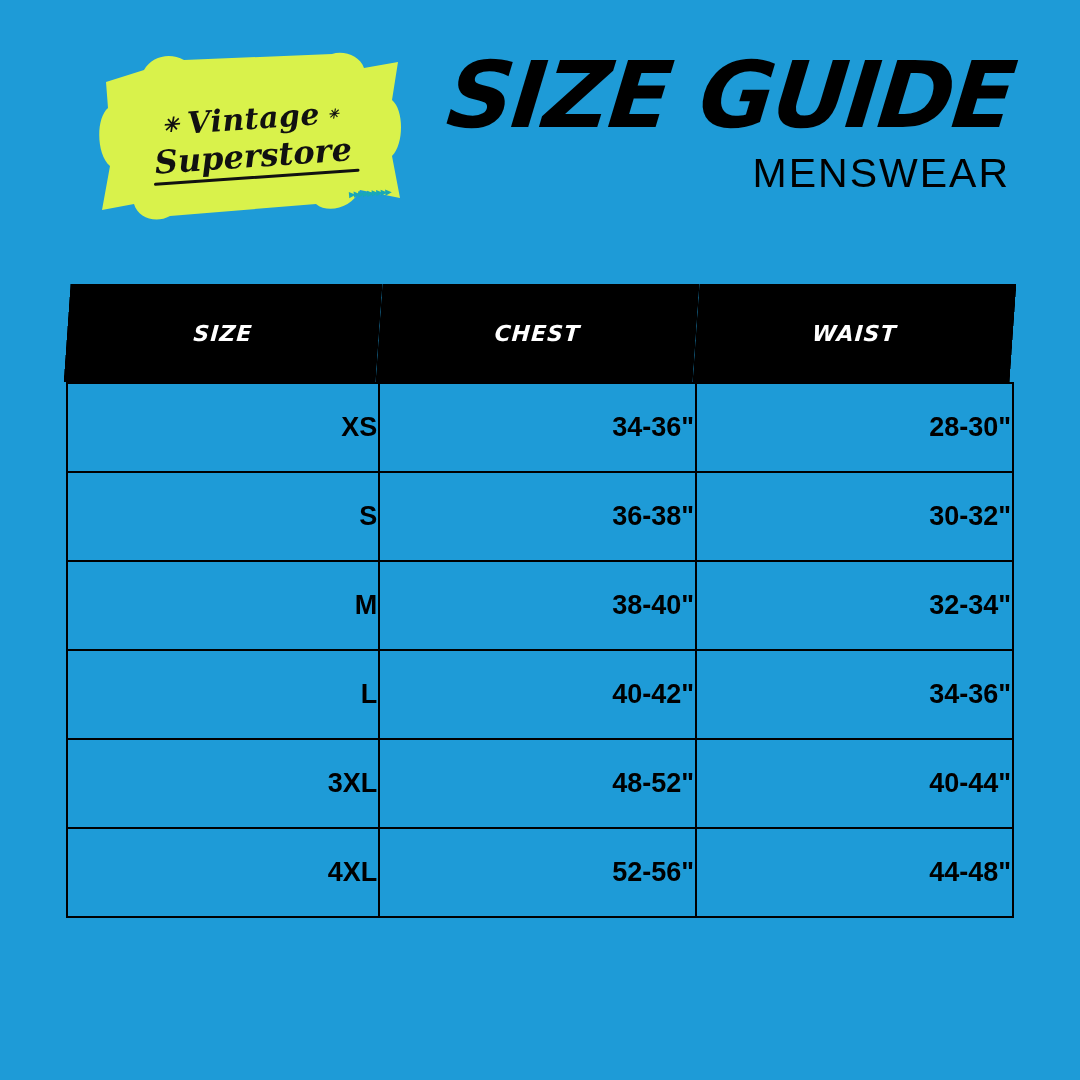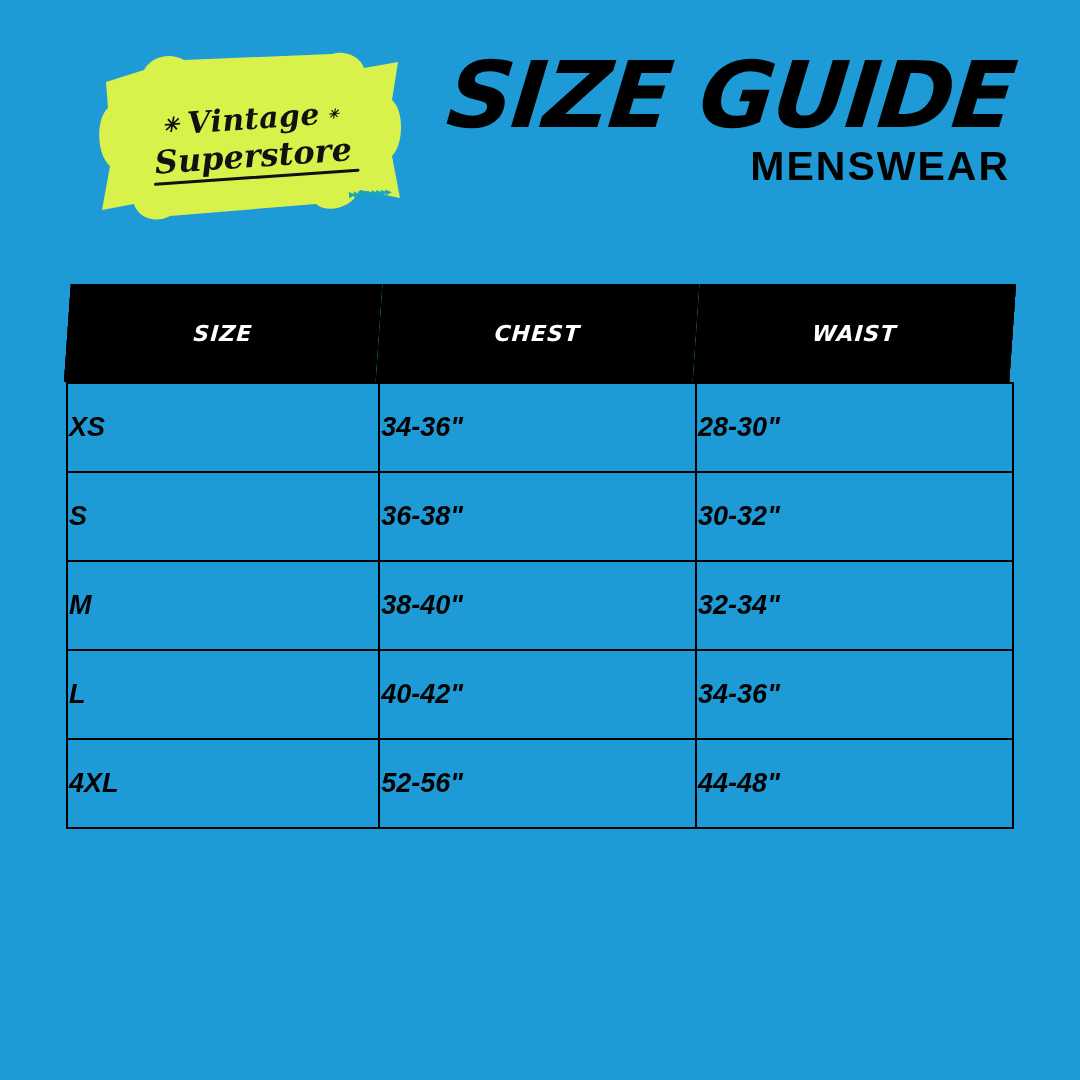--- a/index.html
+++ b/index.html
@@ -105,25 +105,25 @@
     font-style: italic;
     font-size: 92px;
     line-height: 0.95;
     color: #000000;
     letter-spacing: -2px;
     margin: 0;
     transform: skewX(-6deg);
   }
   .sub-title {
     font-family: "Liberation Sans", sans-serif;
-    font-weight: bold;
+    font-weight: normal;
     font-size: 41px;
     letter-spacing: 2px;
     color: #000000;
-    margin: 4px 4px 0 0;
+    margin: 11px 4px 0 0;
   }
 
   
   .size-table {
     position: absolute;
     left: 66px;
     top: 284px;
     width: 948px;
     border-collapse: collapse;
     table-layout: fixed;
@@ -137,27 +137,26 @@
     font-size: 22px;
     letter-spacing: 1px;
     height: 96px;
     text-align: center;
     border: none;
     transform: skewX(-4deg);
   }
   .size-table td {
     border: 2px solid #000000;
     height: 85px;
-    text-align: left;
+    text-align: right;
     font-family: "Liberation Sans", sans-serif;
     font-weight: bold;
     font-size: 27px;
     color: #000000;
     background: #1e9bd7;
-    font-style: italic;
   }
   .col-size { width: 33%; }
   .col-chest { width: 33.5%; }
   .col-waist { width: 33.5%; }
 </style>
 </head>
 <body>
 
 <div class="logo-badge">
   <svg class="logo-shape" viewBox="0 0 320 180" preserveAspectRatio="none">
@@ -213,18 +212,23 @@
       <td>M</td>
       <td>38-40"</td>
       <td>32-34"</td>
     </tr>
     <tr>
       <td>L</td>
       <td>40-42"</td>
       <td>34-36"</td>
     </tr>
     <tr>
+      <td>3XL</td>
+      <td>48-52"</td>
+      <td>40-44"</td>
+    </tr>
+    <tr>
       <td>4XL</td>
       <td>52-56"</td>
       <td>44-48"</td>
     </tr>
   </tbody>
 </table>
 
 </body></html>

